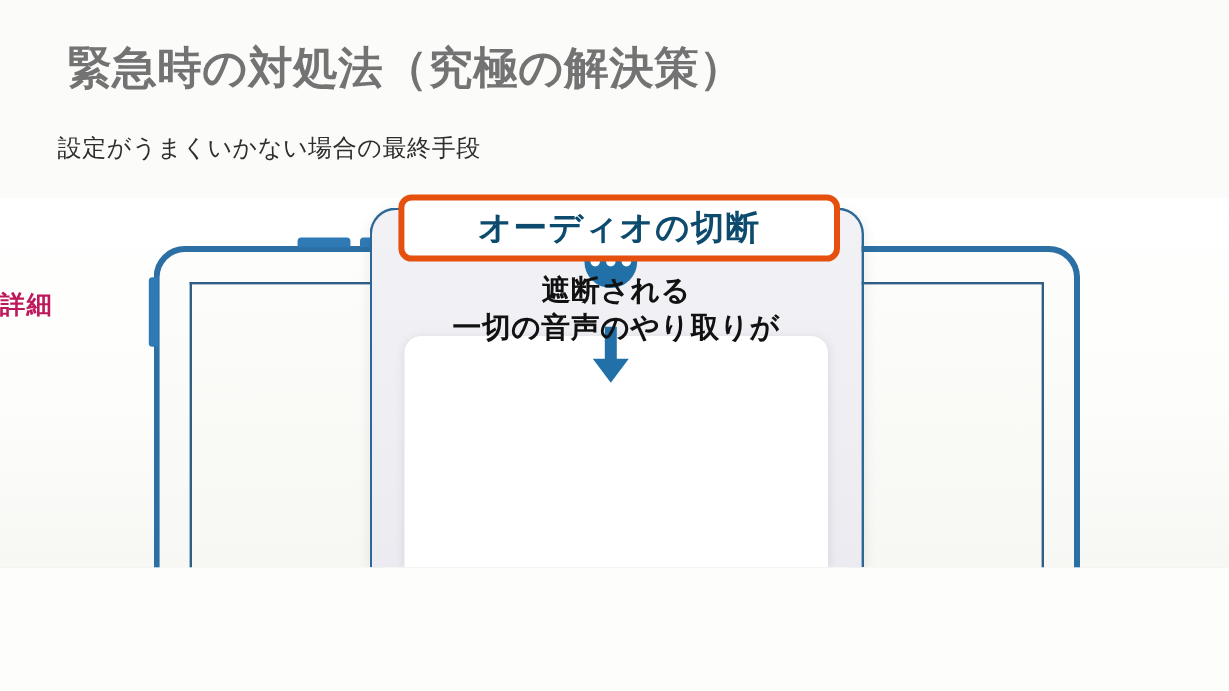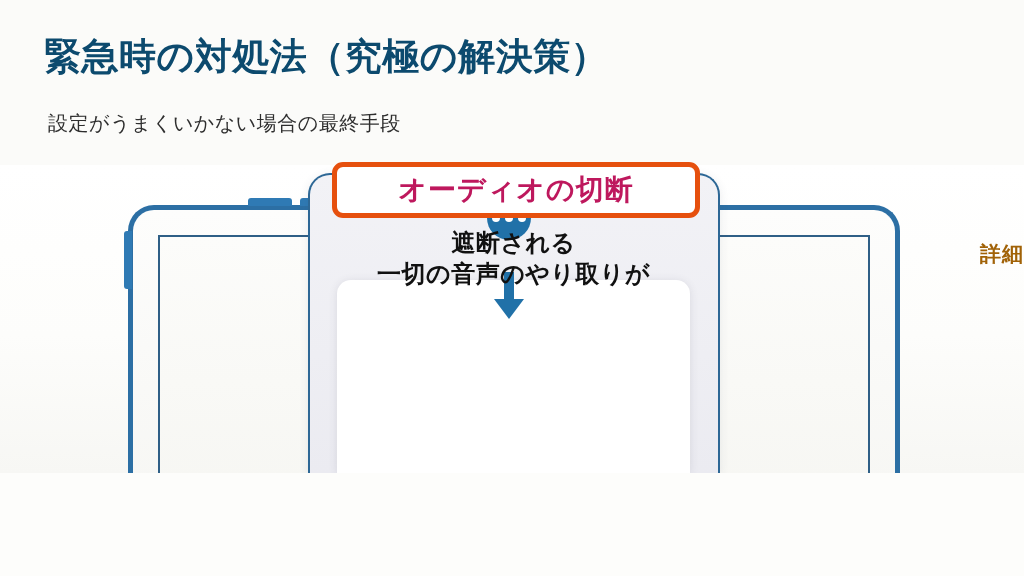--- a/index.html
+++ b/index.html
@@ -17,26 +17,26 @@
   #slide {
     position: relative;
     width: 1024px;
     height: 576px;
     background: #fbfbf9;
   }
 
   
   .title {
     position: absolute;
-    left: 44px;
+    left: 56px;
     top: 32px;
     font-size: 37px;
     font-weight: 700;
     letter-spacing: 0.5px;
-    color: #0c4a6e;
+    color: #737373;
     white-space: nowrap;
   }
   .subtitle {
     position: absolute;
     left: 48px;
     top: 110px;
     font-size: 20px;
     font-weight: 400;
     letter-spacing: 0.5px;
     color: #2e2e2e;
@@ -135,24 +135,24 @@
     height: 8px;
     border-radius: 50%;
     background: #ffffff;
   }
 
   .more-label {
     position: absolute;
     left: 0;
     top: 240px;
     width: 1024px;
-    text-align: right;
+    text-align: left;
     font-size: 21px;
     font-weight: 700;
-    color: #a16207;
+    color: #be185d;
     letter-spacing: 1px;
   }
 
   
   .down-arrow {
     position: absolute;
     left: 493px;
     top: 272px;
     width: 32px;
     height: 48px;
@@ -181,21 +181,21 @@
     border: 5px solid #e6500e;
     border-radius: 11px;
     background: #ffffff;
     display: flex;
     align-items: center;
     justify-content: center;
   }
   .highlight-box span {
     font-size: 28px;
     font-weight: 700;
-    color: #be185d;
+    color: #0c4a6e;
     letter-spacing: 1px;
   }
 
   
   .caption {
     position: absolute;
     left: 337px;
     top: 228px;
     width: 353px;
     text-align: center;

